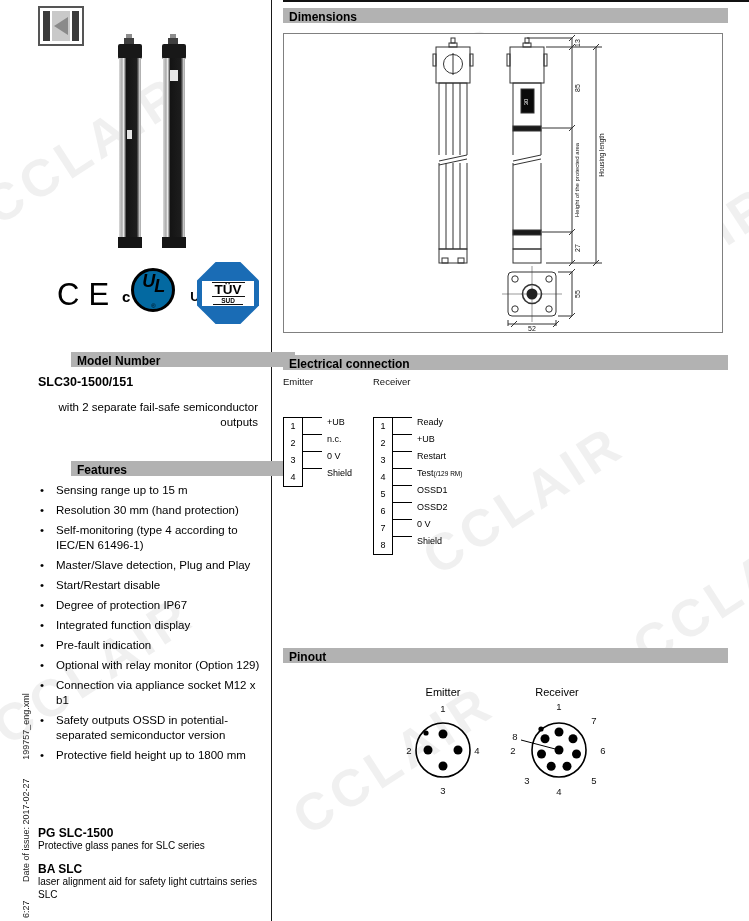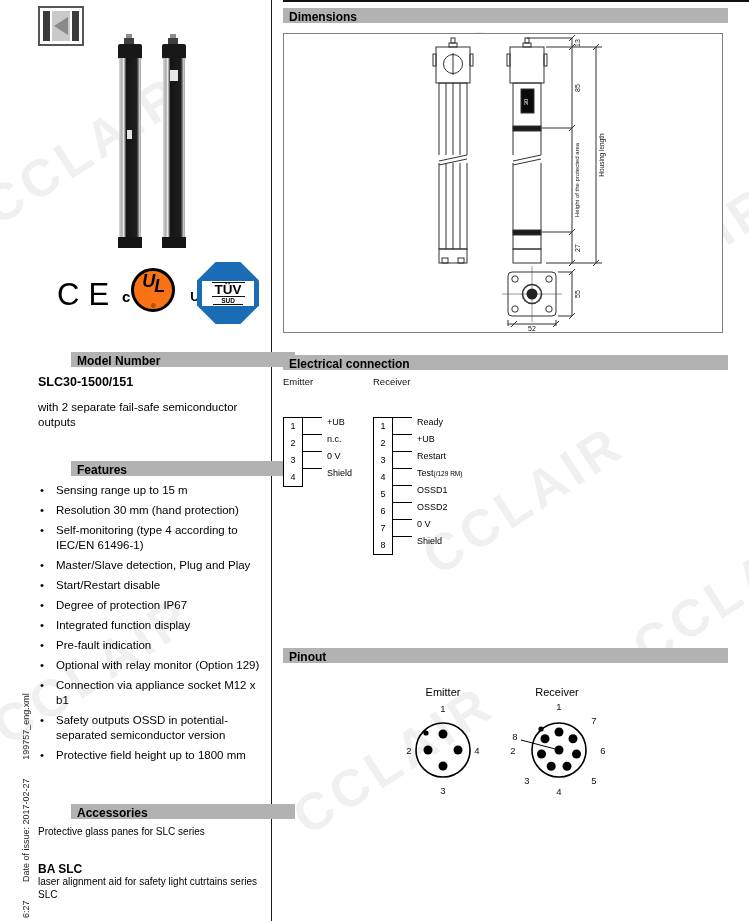--- a/index.html
+++ b/index.html
@@ -16,41 +16,41 @@
   .hdr{position:absolute;background:#b2b2b2;font-weight:bold;font-size:12px;
        line-height:19px;height:15px;padding-left:6px;box-sizing:border-box;}
   .hdr-left{left:38px;width:224px;margin-left:33px;}
   .hdr-right{left:283px;width:445px;}
   
   .sidebar-rot{position:absolute;left:21px;top:918px;transform:rotate(-90deg);
        transform-origin:0 0;font-size:9px;white-space:nowrap;color:#222;}
   .sidebar-rot span{margin-right:16px;}
   
   .model-number{position:absolute;left:38px;top:375px;font-size:12.5px;font-weight:bold;}
-  .model-desc{position:absolute;left:38px;top:400px;width:220px;font-size:11.5px;line-height:1.3;}
+  .model-desc{position:absolute;left:38px;top:400px;width:220px;font-size:11.5px;line-height:1.3;text-align:right;}
   .features-list{position:absolute;left:40px;top:483px;width:224px;margin:0;padding:0;list-style:none;}
   .features-list li{display:flex;font-size:11.5px;line-height:15px;margin-bottom:5px;}
   .features-list .bullet{width:10px;flex:0 0 16px;font-size:11.5px;}
   .acc-item1{position:absolute;left:38px;top:826px;width:224px;}
   .acc-item2{position:absolute;left:38px;top:862px;width:224px;}
   .acc-name{font-size:12px;font-weight:bold;}
   .acc-desc{font-size:10px;line-height:1.25;}
   
   .navicon{position:absolute;left:38px;top:6px;width:46px;height:40px;border:2px solid #555;
        background:#fff;box-sizing:border-box;display:flex;padding:3px;gap:2px;}
   .navicon .bar{width:7px;background:#3b3b3b;}
   .navicon .mid{flex:1;background:#c9c9c9;display:flex;align-items:center;justify-content:center;}
   .navicon .tri{width:0;height:0;border-top:9px solid transparent;border-bottom:9px solid transparent;
        border-right:14px solid #8a8a8a;}
   
   .ce{position:absolute;left:57px;top:277px;font-size:31px;font-weight:500;letter-spacing:9px;}
   .ul-wrap{position:absolute;left:122px;top:268px;display:flex;align-items:center;}
   .ul-c{font-size:15px;font-weight:bold;margin-right:1px;margin-top:12px;}
   .ul-circle{width:44px;height:44px;border:3px solid #000;border-radius:50%;box-sizing:border-box;
-       position:relative;background:#f97316;}
+       position:relative;background:#0369a1;}
   .ul-ul{position:absolute;left:0;top:2px;width:100%;text-align:center;font-weight:bold;font-size:18px;
        font-style:italic;letter-spacing:-1px;}
   .ul-u{position:relative;top:-2px;}
   .ul-l{position:relative;top:3px;}
   .ul-r{position:absolute;left:0;bottom:0px;width:100%;text-align:center;font-size:6px;}
   .ul-us{font-size:13px;font-weight:bold;margin-left:15px;margin-top:12px;}
   .tuv{position:absolute;left:197px;top:262px;width:62px;height:62px;}
   .tuv-oct{width:62px;height:62px;background:#1a6cb5;
        clip-path:polygon(30% 0,70% 0,100% 30%,100% 70%,70% 100%,30% 100%,0 70%,0 30%);
        position:relative;}
@@ -206,22 +206,22 @@
     <li>
         <span class="bullet">•</span>
         <span>Safety outputs OSSD in potential-separated semiconductor version</span>
       </li>
     <li>
         <span class="bullet">•</span>
         <span>Protective field height up to 1800 mm</span>
       </li>
   </ul>
 
-  <div class="hdr hdr-left" style="top:804px">Accessories</div>
   <div class="acc-item1">
+    <div class="acc-name">PG SLC-1500</div>
     <div class="acc-desc">Protective glass panes for SLC series</div>
   </div>
   <div class="acc-item2">
     <div class="acc-name">BA SLC</div>
     <div class="acc-desc">laser alignment aid for safety light cutrtains series SLC</div>
   </div>
 
   <div class="hdr hdr-right" style="top:8px">Dimensions</div>
 
   <div class="dimbox">

